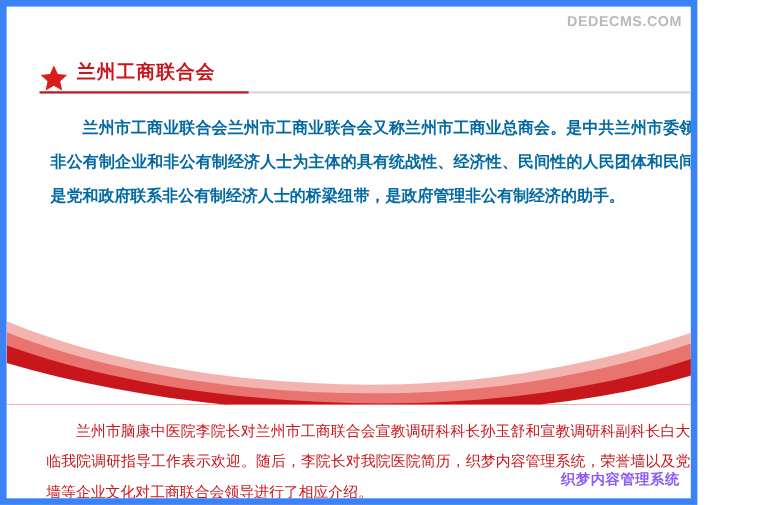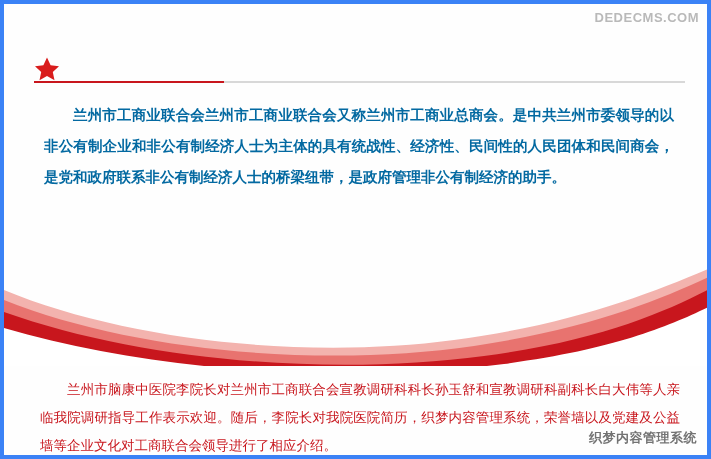--- a/index.html
+++ b/index.html
@@ -8,24 +8,24 @@
   }
   body {
     width: 711px;
     height: 459px;
     background: #ffffff;
     font-family: "Liberation Sans", "DejaVu Sans", sans-serif;
     overflow: hidden;
   }
   .page {
     position: relative;
-    width: 711px;
+    width: 634px;
     height: 459px;
     background: #fefefe;
-    border: 4px solid #3b82f6;
+    border: 6px solid #3b82f6;
     box-sizing: border-box;
     overflow: hidden;
   }
 
   
   .header {
     position: absolute;
     left: 0;
     top: 46px;
     width: 711px;
@@ -125,37 +125,38 @@
     font-family: "Liberation Sans", "DejaVu Sans", sans-serif;
     white-space: nowrap;
   }
   .watermark-top {
     right: 8px;
     top: 6px;
   }
   .watermark-bottom {
     right: 10px;
     bottom: 8px;
-    color: #737373;
+    color: #8b5cf6;
   }
 </style>
 </head>
 <body>
 
 <div class="page">
 
   <div class="watermark watermark-top">DEDECMS.COM</div>
 
   <div class="header">
     <div class="header-inner">
       <span class="star-icon">
         <svg viewBox="0 0 26 26" width="26" height="26" aria-hidden="true">
           <polygon points="13,1.5 16.6,9.3 25,10.2 18.8,15.9 20.5,24.2 13,20.0 5.5,24.2 7.2,15.9 1,10.2 9.4,9.3" fill="#d91c1c"></polygon>
         </svg>
       </span>
+      <div class="header-title">兰州工商联合会</div>
       <div class="header-rule"></div>
       <div class="header-rule-accent"></div>
     </div>
   </div>
 
   <div class="body-text">兰州市工商业联合会兰州市工商业联合会又称兰州市工商业总商会。是中共兰州市委领导的以非公有制企业和非公有制经济人士为主体的具有统战性、经济性、民间性的人民团体和民间商会，是党和政府联系非公有制经济人士的桥梁纽带，是政府管理非公有制经济的助手。</div>
 
   <div class="wave-wrap">
     <svg viewBox="0 0 711 110" preserveAspectRatio="none" aria-hidden="true">
       <path d="M0,34 C120,84 300,104 450,84 C570,68 650,36 711,10 L711,110 L0,110 Z" fill="#f3b3ae"></path>

